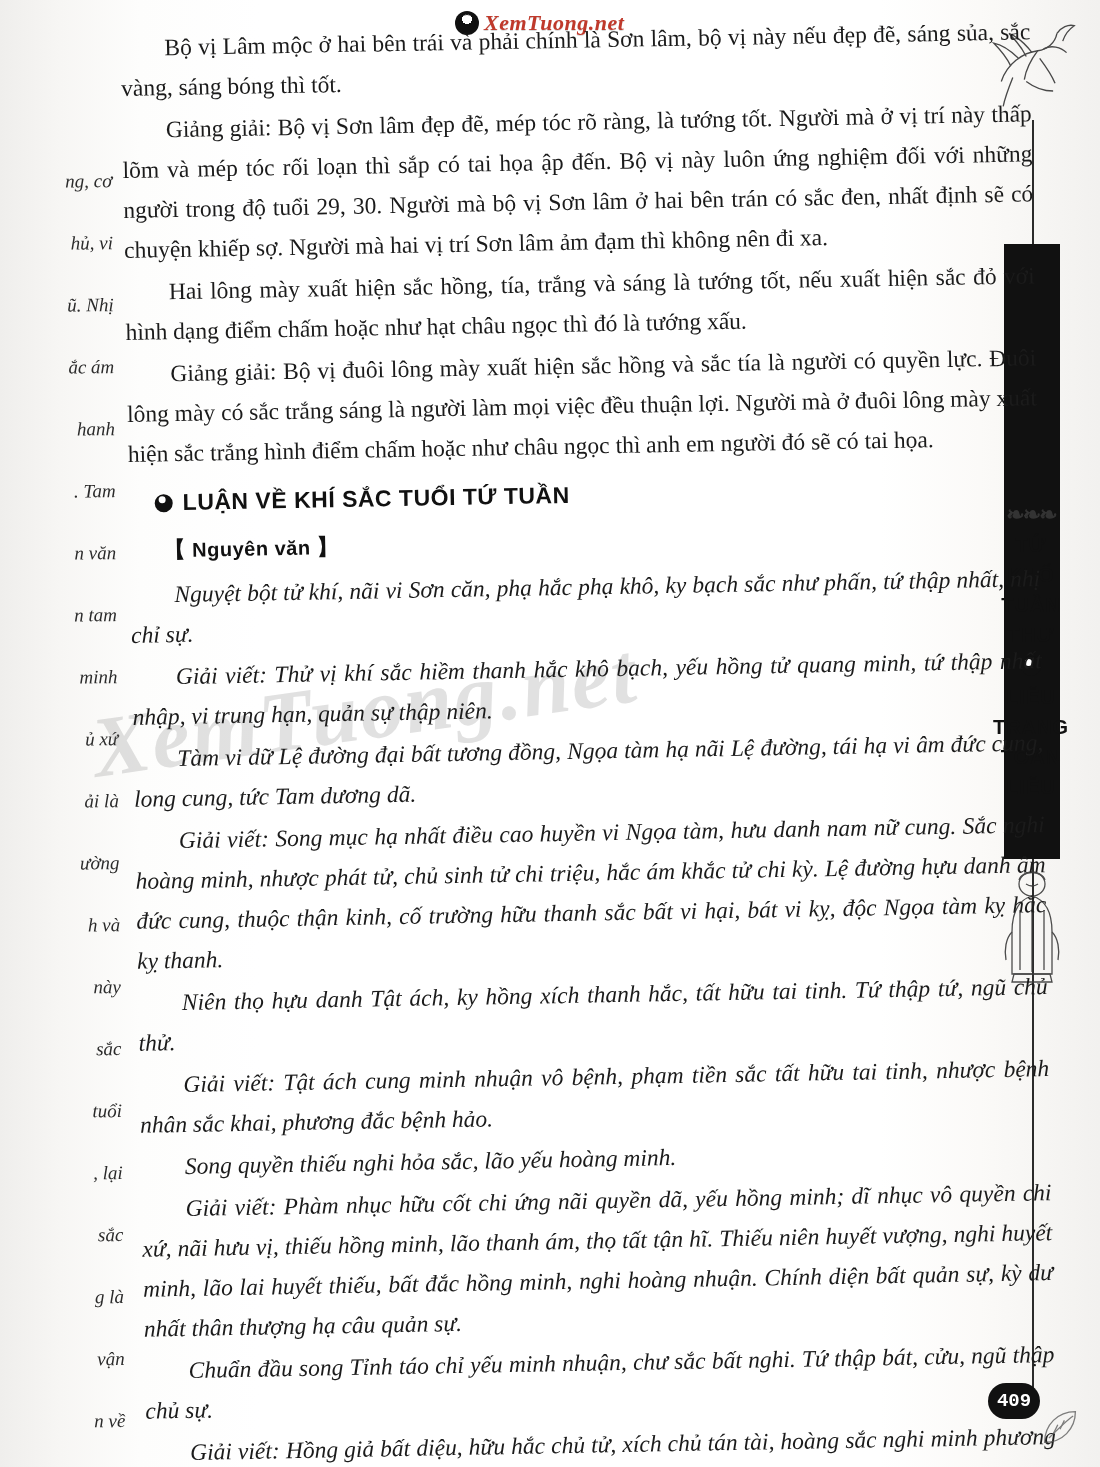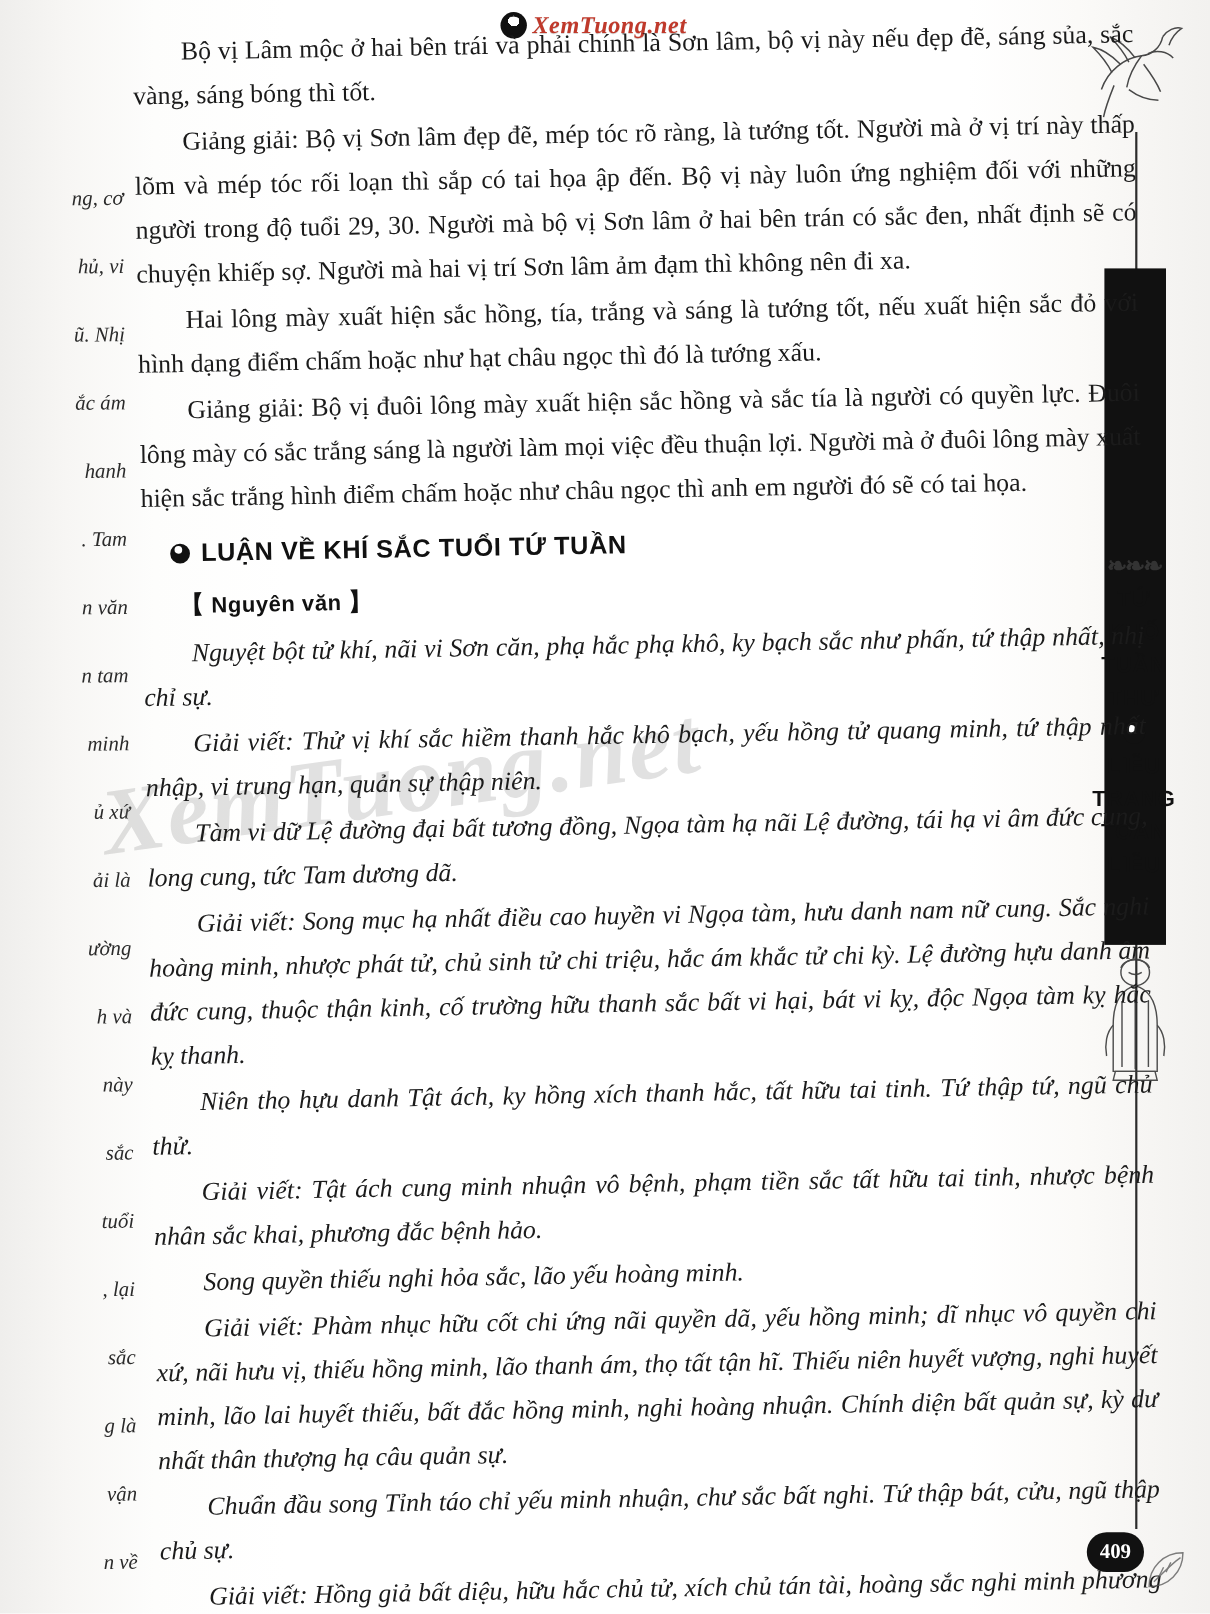--- a/index.html
+++ b/index.html
@@ -214,26 +214,26 @@
     top: 120px;
     width: 2px;
     height: 1270px;
     background: #2b2b2b;
   }
 
   
   .pagenum {
     position: absolute;
     right: 60px;
-    bottom: 38px;
+    bottom: 48px;
     width: 52px; height: 36px;
     border-radius: 18px;
     background: #111;
     color: #fff;
-    font-family: Liberation Serif, serif;
+    font-family: Liberation Mono, monospace;
     font-weight: bold;
     font-size: 19px;
     display: flex;
     align-items: center;
     justify-content: center;
   }
   .leaf {
     position: absolute;
     right: 18px;
     bottom: 18px;

